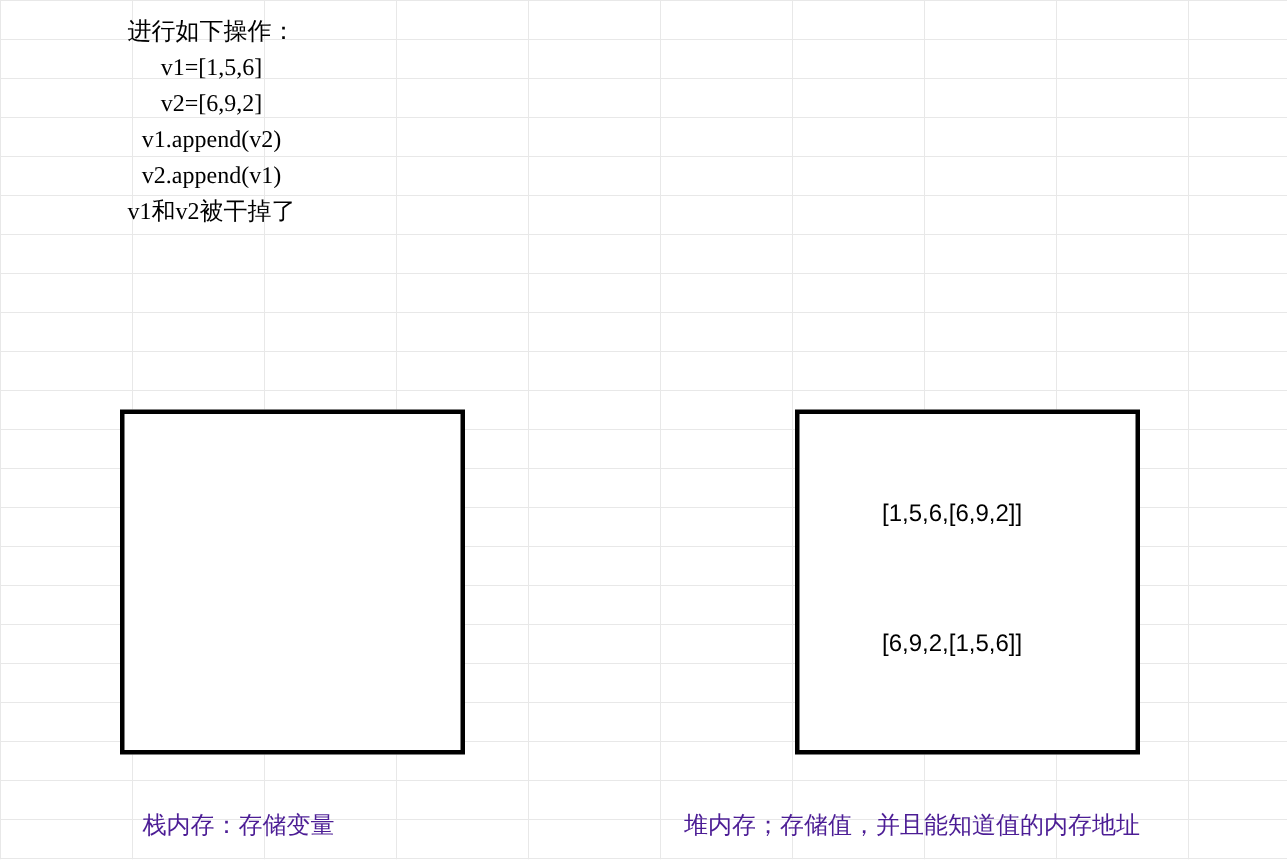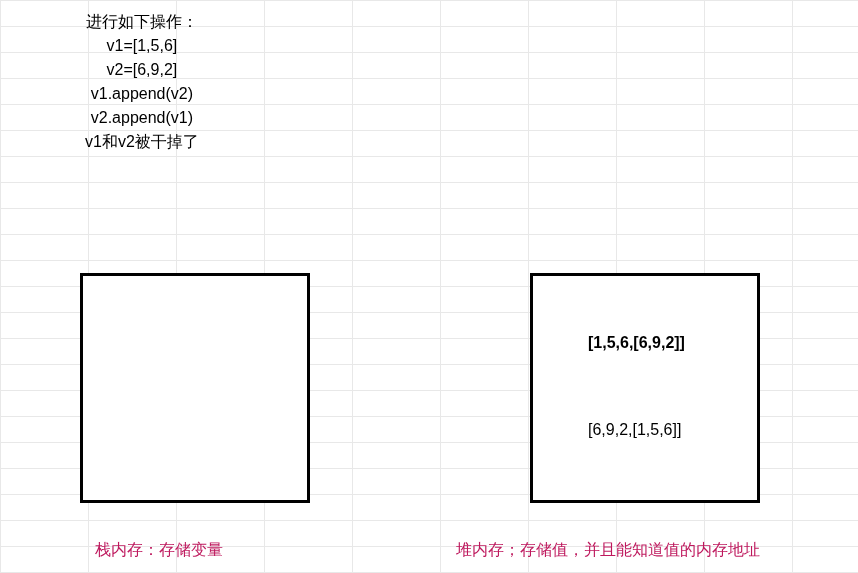--- a/index.html
+++ b/index.html
@@ -35,20 +35,21 @@
       position: absolute;
       top: 10px;
       left: 85px;
       text-align: center;
       font-size: 16px;
       line-height: 24px;
       color: #000;
     }
     .code-block div {
       white-space: nowrap;
+      font-family: Liberation Serif, serif;
     }
     .box {
       position: absolute;
       border: 3px solid #000;
       background: #fff;
     }
     .box-left {
       top: 273px;
       left: 80px;
       width: 230px;
@@ -62,30 +63,29 @@
     }
     .heap-item {
       position: absolute;
       font-size: 16px;
       color: #000;
       white-space: nowrap;
     }
     .heap-item-1 {
       top: 58px;
       left: 55px;
-      font-weight: bold;
     }
     .heap-item-2 {
       top: 145px;
       left: 55px;
     }
     .caption {
       position: absolute;
       font-size: 16px;
-      color: #be185d;
+      color: #4c1d95;
       white-space: nowrap;
     }
     .caption-left {
       top: 540px;
       left: 95px;
     }
     .caption-right {
       top: 540px;
       left: 456px;
     }

